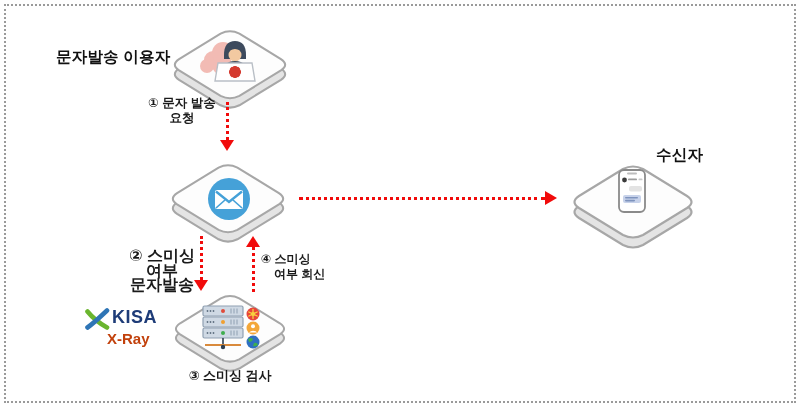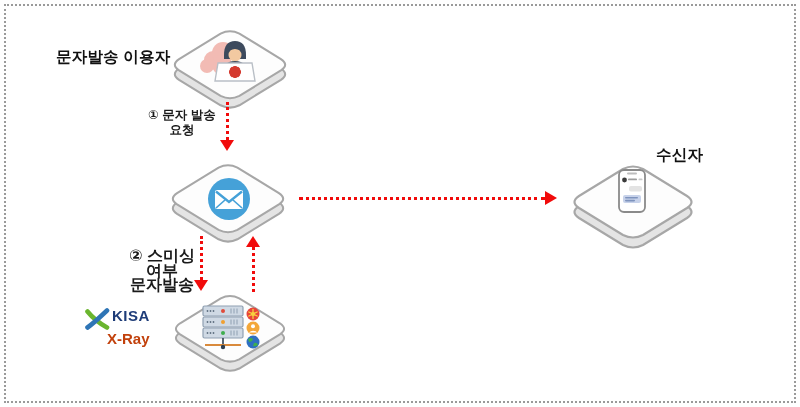--- a/index.html
+++ b/index.html
@@ -13,21 +13,21 @@
   .step-label{font-size:12.5px;font-weight:bold;color:#1a1a1a;line-height:14.5px;white-space:nowrap;}
   .center{text-align:center;}
   .approve{color:var(--approve-blue,#3333cc);}
   .reject{color:var(--reject-red,#ff0000);}
   
   .vline{width:0;border-left:3px dotted var(--arrow-red,#f10b0b);}
   .hline{height:0;border-top:3px dotted var(--arrow-red,#f10b0b);}
   .head-down{width:0;height:0;border-left:7px solid transparent;border-right:7px solid transparent;border-top:11px solid var(--arrow-red,#f10b0b);}
   .head-up{width:0;height:0;border-left:7px solid transparent;border-right:7px solid transparent;border-bottom:11px solid var(--arrow-red,#f10b0b);}
   .head-right{width:0;height:0;border-top:7px solid transparent;border-bottom:7px solid transparent;border-left:12px solid var(--arrow-red,#f10b0b);}
-  .kisa-name{font-size:15px;font-weight:800;color:var(--kisa-navy,#1e3c78);letter-spacing:0.5px;white-space:nowrap;}
+  .kisa-name{font-size:18px;font-weight:800;color:var(--kisa-navy,#1e3c78);letter-spacing:0.5px;white-space:nowrap;}
   .kisa-product{font-size:15px;font-weight:bold;color:#c2410c;white-space:nowrap;}
 </style>
 </head>
 <body>
 
 <div class="canvas">
   <div class="frame"></div>
 
   <svg width="0" height="0" style="position:absolute">
     <defs>
@@ -56,21 +56,21 @@
     <path d="M 22 44 Q 24 28 37 28 Q 50 28 52 44 Z" fill="#3d4a5d"></path>
     <path d="M 20 30 L 54 30 L 57 48 L 17 48 Z" fill="#ffffff" stroke="#b9bfc6" stroke-width="1.4"></path>
     <g fill="#d43a2f">
       <rect x="35" y="33" width="4" height="12" rx="1"></rect>
       <rect x="31" y="37" width="12" height="4" rx="1"></rect>
       <rect x="35" y="33" width="4" height="12" rx="1" transform="rotate(45 37 39)"></rect>
       <rect x="31" y="37" width="12" height="4" rx="1" transform="rotate(45 37 39)"></rect>
     </g>
   </svg>
 
-  <div class="abs step-label center" style="left:138px;top:108px;width:88px;">
+  <div class="abs step-label center" style="left:138px;top:96px;width:88px;">
     <div>① 문자 발송</div>
     <div>요청</div>
   </div>
   <div class="abs vline" style="left:226px;top:102px;height:38px;"></div>
   <div class="abs head-down" style="left:220px;top:140px;"></div>
 
 
   <svg class="abs" style="left:162px;top:159px;" width="132" height="87" viewBox="0 0 140 92">
     <use href="#platform-shape" xlink:href="#platform-shape"></use>
   </svg>
@@ -105,20 +105,24 @@
   <div class="abs step-label center" style="left:124px;top:249px;width:76px;font-size:16px;">
     <div>② 스미싱</div>
     <div>여부</div>
     <div>문자발송</div>
   </div>
   <div class="abs vline" style="left:200px;top:236px;height:44px;"></div>
   <div class="abs head-down" style="left:194px;top:280px;"></div>
 
   <div class="abs head-up" style="left:246px;top:236px;"></div>
   <div class="abs vline" style="left:252px;top:247px;height:45px;"></div>
+  <div class="abs step-label" style="left:261px;top:252px;font-size:12px;">
+    <div>④ 스미싱</div>
+    <div style="padding-left:13px;">여부 회신</div>
+  </div>
 
   <svg class="abs" style="left:85px;top:308px;" width="25" height="23" viewBox="0 0 25 23">
     <path d="M 2.5 3.5 C 7 9 12 14 22 19.5" fill="none" stroke="#6ab52e" stroke-width="4.6" stroke-linecap="round"></path>
     <path d="M 2.5 19.5 C 9 15 15 9 22 2.5" fill="none" stroke="#2e75b6" stroke-width="4.6" stroke-linecap="round"></path>
   </svg>
   <div class="abs kisa-name" style="left:112px;top:307px;">KISA</div>
   <div class="abs kisa-product" style="left:107px;top:330px;">X-Ray</div>
 
   <svg class="abs" style="left:165px;top:290px;" width="130" height="85" viewBox="0 0 140 92">
     <use href="#platform-shape" xlink:href="#platform-shape"></use>
@@ -166,13 +170,14 @@
     </g>
     <circle cx="58" cy="12" r="2" fill="#f7d13e"></circle>
     <circle cx="58" cy="26" r="6.5" fill="#f3a73a"></circle>
     <circle cx="58" cy="24.2" r="2" fill="#ffffff"></circle>
     <path d="M 53.8 30.5 Q 58 26.8 62.2 30.5 Z" fill="#ffffff"></path>
     <circle cx="58" cy="40" r="6.5" fill="#2d6fc1"></circle>
     <path d="M 53 37 Q 56 35 58 37 Q 57 40 54 40 Z" fill="#3fae4e"></path>
     <path d="M 59 41 Q 62 40 63 43 Q 60 45 58 44 Z" fill="#3fae4e"></path>
   </svg>
 
+  <div class="abs step-label center" style="left:178px;top:369px;width:104px;font-size:13px;">③ 스미싱 검사</div>
 </div>
 
 </body></html>

